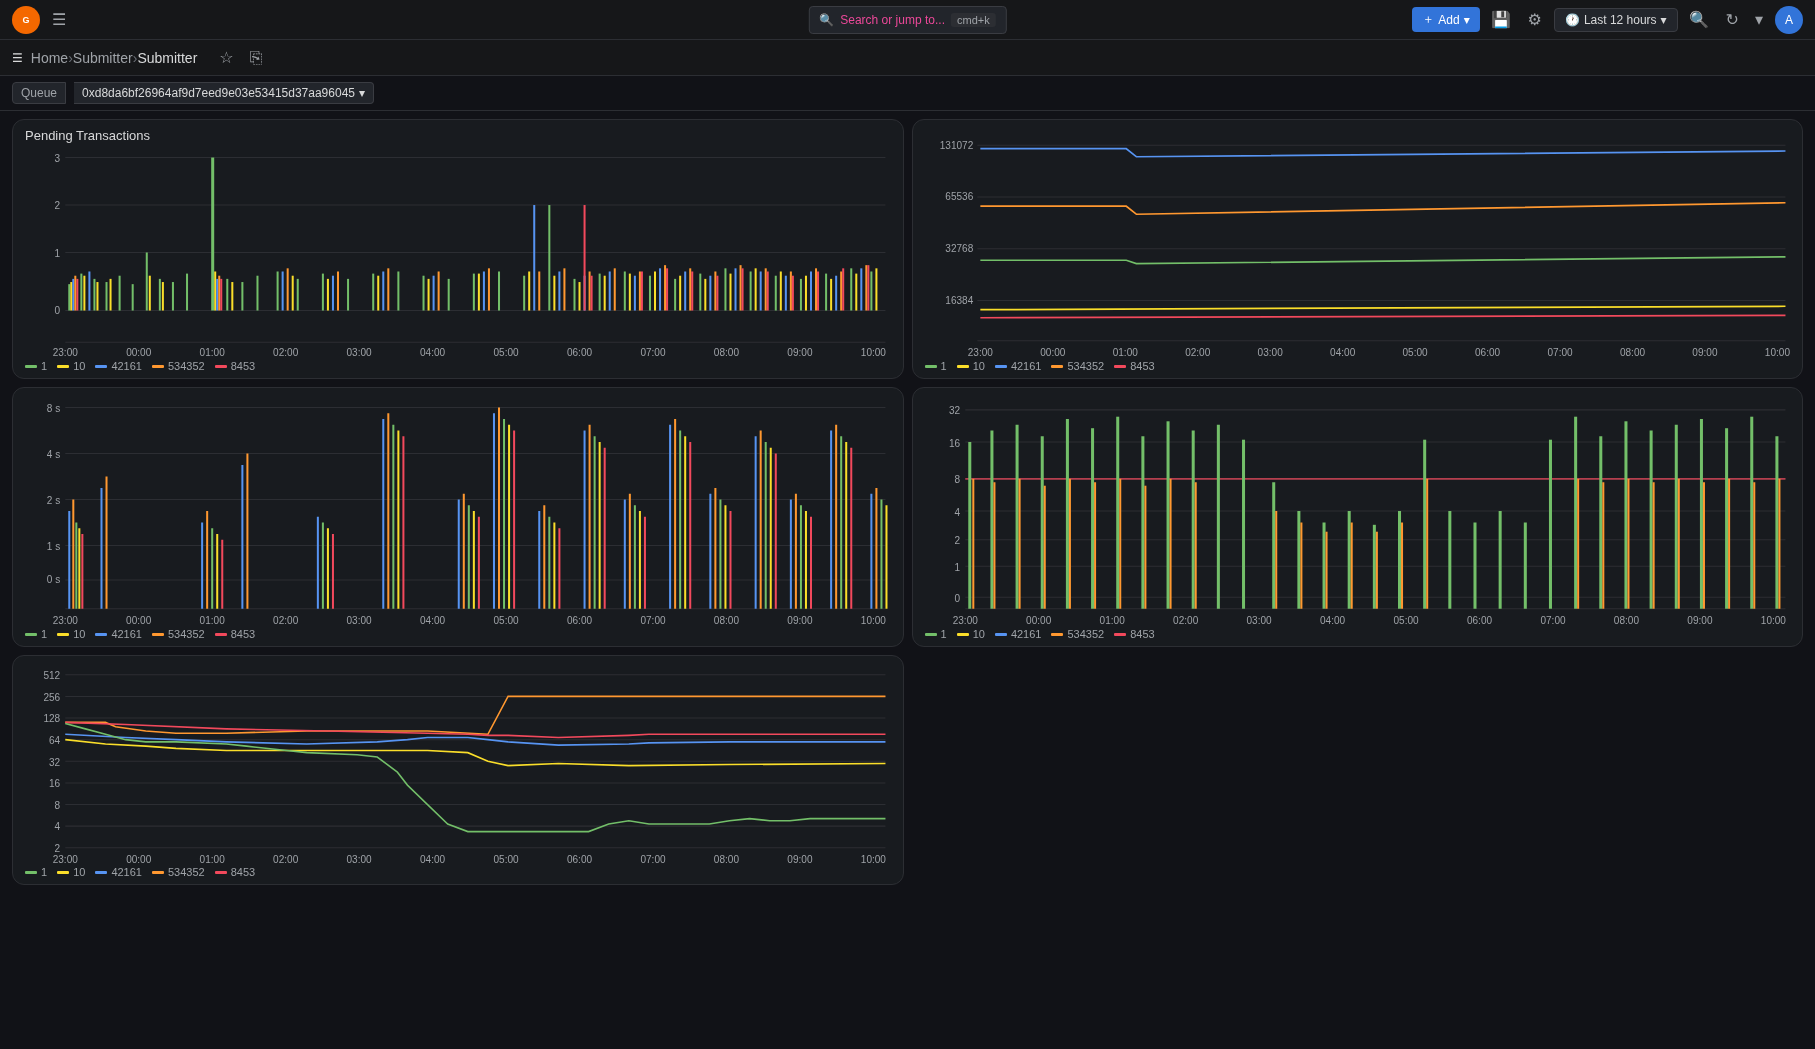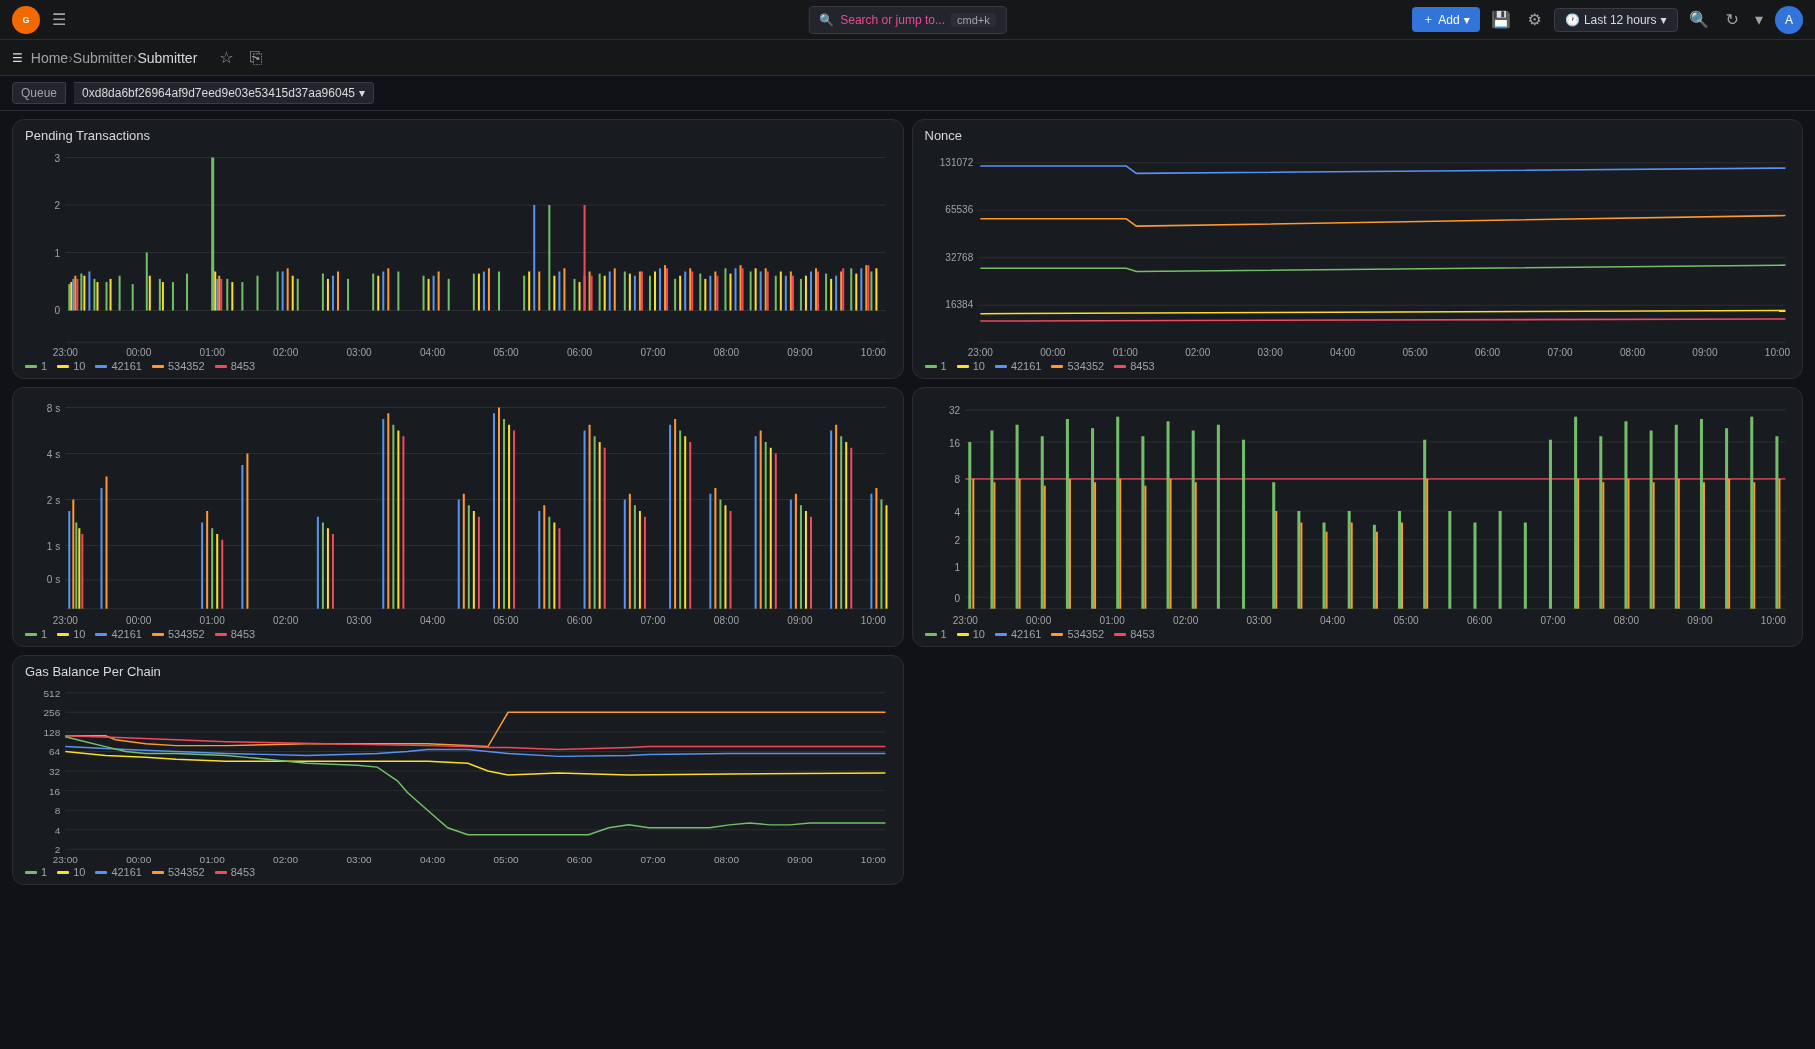--- a/index.html
+++ b/index.html
@@ -456,21 +456,20 @@
         <span>534352</span>
       </div>
       <div class="legend-item">
         <div class="legend-dot" style="background:#f2495c"></div>
         <span>8453</span>
       </div>
     </div>
   </div>
 
   <div class="panel">
-    <div class="panel-title">Nonce</div>
     <div class="chart-area">
       <svg class="chart" viewBox="0 0 860 200" preserveAspectRatio="none">
 
         <line x1="52" y1="15" x2="855" y2="15" class="grid-line"></line>
         <line x1="52" y1="60" x2="855" y2="60" class="grid-line"></line>
         <line x1="52" y1="105" x2="855" y2="105" class="grid-line"></line>
         <line x1="52" y1="150" x2="855" y2="150" class="grid-line"></line>
         <line x1="52" y1="185" x2="855" y2="185" class="grid-line"></line>
 
         <text x="48" y="18" class="y-label" text-anchor="end">131072</text>
@@ -773,21 +772,20 @@
           <span>534352</span>
         </div>
       <div class="legend-item">
           <div class="legend-dot" style="background:#f2495c"></div>
           <span>8453</span>
         </div>
     </div>
   </div>
 
   <div class="panel panel-gas">
-    <div class="panel-title">Gas Balance Per Chain</div>
     <div class="chart-area">
       <svg class="chart" viewBox="0 0 860 185" preserveAspectRatio="none">
         <line x1="40" y1="10" x2="855" y2="10" class="grid-line"></line>
         <line x1="40" y1="30" x2="855" y2="30" class="grid-line"></line>
         <line x1="40" y1="50" x2="855" y2="50" class="grid-line"></line>
         <line x1="40" y1="70" x2="855" y2="70" class="grid-line"></line>
         <line x1="40" y1="90" x2="855" y2="90" class="grid-line"></line>
         <line x1="40" y1="110" x2="855" y2="110" class="grid-line"></line>
         <line x1="40" y1="130" x2="855" y2="130" class="grid-line"></line>
         <line x1="40" y1="150" x2="855" y2="150" class="grid-line"></line>

